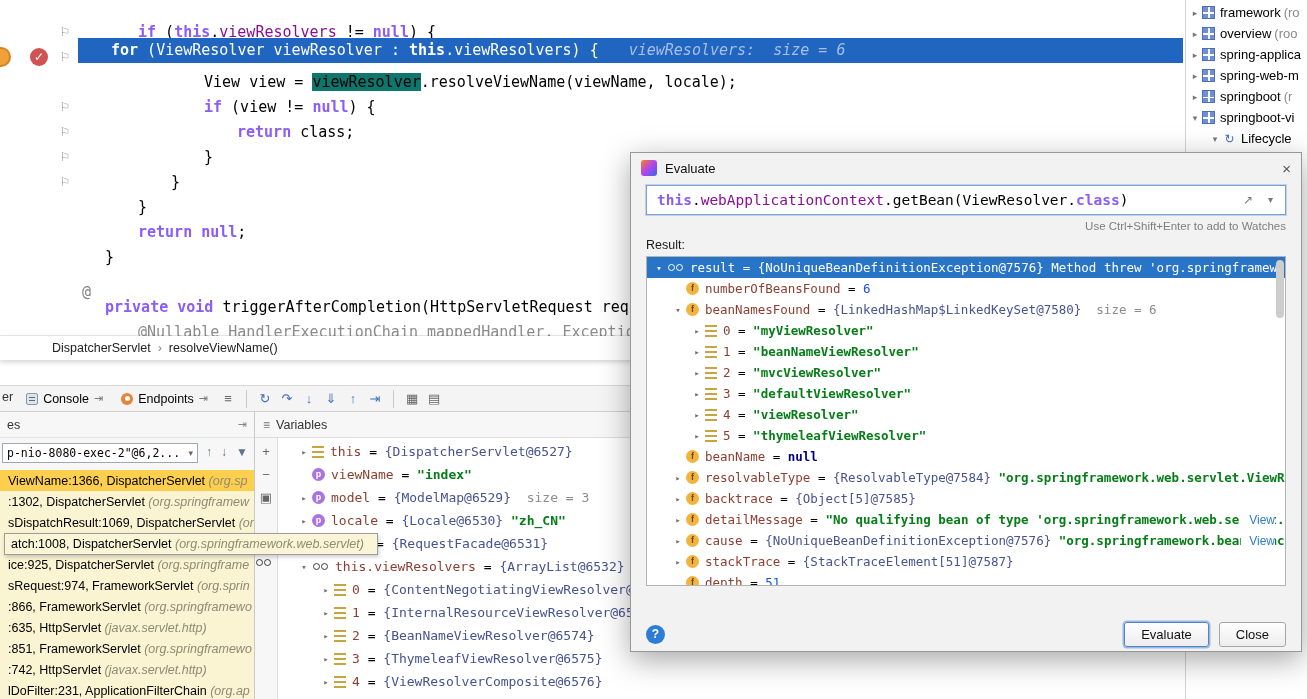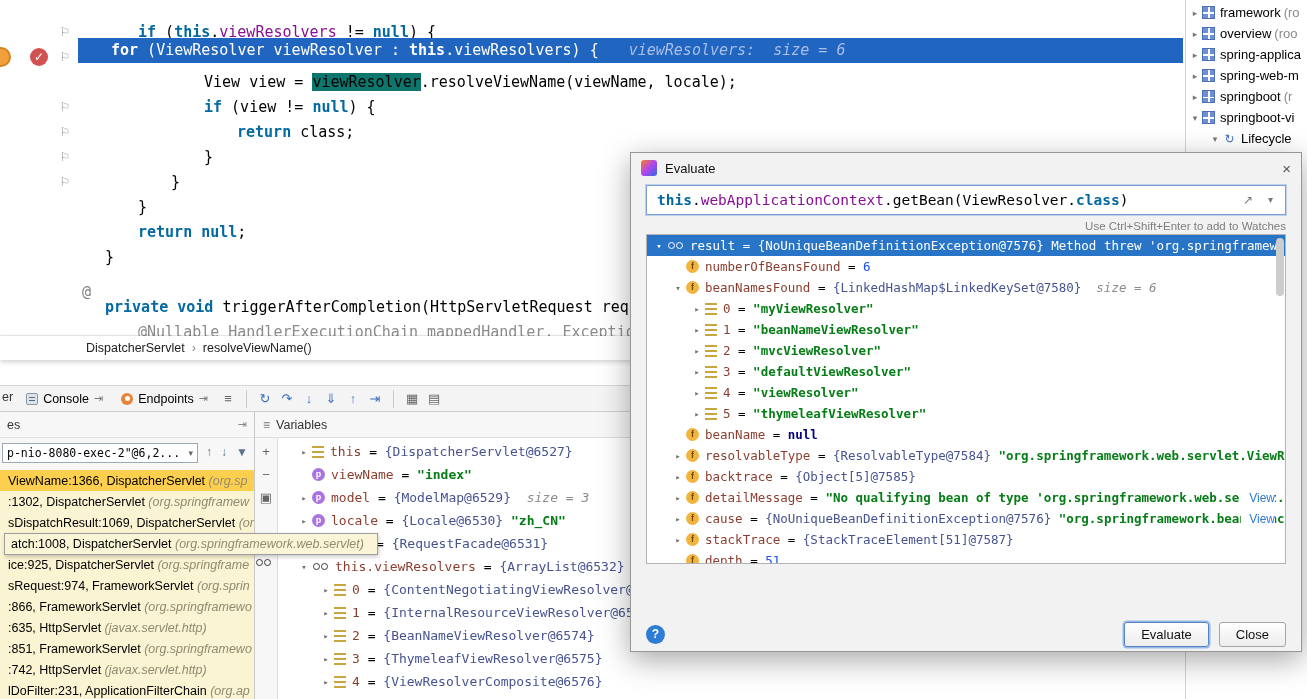--- a/index.html
+++ b/index.html
@@ -7,33 +7,33 @@
 body{font-family:"Liberation Sans",sans-serif;background:#fff;font-size:13px}
 #root{position:relative;width:1307px;height:699px;overflow:hidden;background:#fff}
 .mono{font-family:"DejaVu Sans Mono",monospace}
 
 
 #editor{position:absolute;left:0;top:0;width:1183px;height:336px;background:#fff;overflow:hidden}
 .cline{position:absolute;left:0;width:1183px;height:25px;line-height:25px;font-family:"DejaVu Sans Mono",monospace;font-size:15px;white-space:pre;color:#000}
 .cline.exec{background:linear-gradient(90deg,#fff 0,#fff 78px,#2065BF 78px)}
 .cline.exec span{color:#fff}
 .tk-p{color:#000}
-.tk-k{color:#0369a1;font-weight:bold}
+.tk-k{color:#8b5cf6;font-weight:bold}
 .tk-f{color:#871094}
 .tk-g{color:#8C8C8C}
 .tk-h{background:#0f766e}
 .tk-hint{margin-left:30px;font-style:italic;color:#A9BEE8}
 .cline.exec .tk-hint{color:#A9BEE8}
 .flag{position:absolute;left:58px;width:14px;font-size:12px;color:#8A949C;text-align:center}
 .chip{position:absolute;left:-9px;top:47px;width:20px;height:20px;border-radius:50%;background:#F0A13C;border:2px solid #D4841F}
 .bp{position:absolute;left:30px;top:48px;width:18px;height:18px;border-radius:50%;background:#D25252;color:#fff;font-size:12px;line-height:18px;text-align:center}
 .gutter-at{position:absolute;left:82px;top:280px;height:25px;line-height:25px;font-size:15px;color:#808080}
 
 
-#breadcrumb{position:absolute;left:0;top:336px;width:1183px;height:24px;background:#fff;box-shadow:0 -1px 0 rgba(0,0,0,.08),0 2px 5px rgba(0,0,0,.18);display:flex;align-items:center;padding-left:86px;font-size:12.5px;color:#222;z-index:2}
+#breadcrumb{position:absolute;left:0;top:336px;width:1183px;height:24px;background:#fff;box-shadow:0 -1px 0 rgba(0,0,0,.08),0 2px 5px rgba(0,0,0,.18);display:flex;align-items:center;padding-left:52px;font-size:12.5px;color:#222;z-index:2}
 .bc-sep{margin:0 7px;color:#888}
 
 
 #debugbar{position:absolute;left:0;top:385px;width:1183px;height:27px;background:#F4F4F4;border-top:1px solid #D8D8D8;border-bottom:1px solid #CFCFCF;display:flex;align-items:center;font-size:12.5px;z-index:1}
 .clip{margin:0 4px 4px 2px;color:#333}
 .dtab{display:flex;align-items:center;gap:5px;padding:0 9px;height:100%}
 .console-ic{width:12px;height:12px;background:#DFE4EA;border:1px solid #8B97A5;border-radius:2px;position:relative}
 .console-ic::before{content:"";position:absolute;left:2px;top:3px;width:6px;height:1.5px;background:#5A6B7E;box-shadow:0 3px 0 #5A6B7E}
 .endpoints-ic{width:12px;height:12px;border-radius:50%;background:#E8833A;position:relative}
 .endpoints-ic::before{content:"";position:absolute;inset:3.5px;background:#fff;border-radius:50%}
@@ -67,21 +67,21 @@
 #vars-strip>span{position:absolute;left:0;width:22px;text-align:center;color:#666;font-size:13px;display:flex;justify-content:center}
 #vars-rows{position:absolute;left:23px;top:28px;right:0;height:259px;overflow:hidden}
 .trow{position:relative;display:flex;align-items:center;height:23px;font-family:"DejaVu Sans Mono",monospace;font-size:13px;white-space:pre;overflow:hidden}
 .chev{width:16px;flex:none;text-align:center;color:#6E6E6E;font-size:9px}
 .rname{color:#8B3E2F}
 .eqs{color:#000}
 .tk-ref{color:#46538F}
 .tk-str{color:#067D17;font-weight:bold}
 .tk-num{color:#1750EB}
 .tk-null{color:#000080;font-weight:bold}
-.tk-dim{color:#8C8C8C;font-style:italic}
+.tk-dim{color:#8C8C8C;}
 .ic{flex:none;margin-right:6px}
 .ic.f{width:13px;height:13px;border-radius:50%;background:#F2B43F;color:#6B4A00;font:bold 9px/13px "Liberation Sans",sans-serif;text-align:center}
 .ic.pp{width:13px;height:13px;border-radius:50%;background:#A973E0;color:#fff;font:bold 9px/13px "Liberation Sans",sans-serif;text-align:center}
 .ic.bars{width:12px;height:12px;background:linear-gradient(#C9A53F 0 2px,transparent 2px 5px,#C9A53F 5px 7px,transparent 7px 10px,#C9A53F 10px 12px)}
 .ic.watch{width:17px;height:13px;position:relative}
 .ic.watch::before,.ic.watch::after{content:"";position:absolute;top:3px;width:5px;height:5px;border:1.5px solid #3A3A3A;border-radius:50%}
 .ic.watch::before{left:1px}
 .ic.watch::after{right:1px}
 .ic.none{width:13px;height:13px}
 .trow.sel{background:#2874C7}
@@ -250,20 +250,21 @@
       <span class="dlg-title-text">Evaluate</span>
       <span class="dlg-close">×</span>
     </div>
     <div class="dlg-body">
       <div class="expr">
         <span id="expr-tokens"><span class="tk-k">this</span><span class="tk-p">.</span><span class="tk-f">webApplicationContext</span><span class="tk-p">.</span><span class="tk-p">getBean</span><span class="tk-p">(ViewResolver.</span><span class="tk-k">class</span><span class="tk-p">)</span></span>
         <span class="expr-ic e1">↗</span>
         <span class="expr-ic e2">▾</span>
       </div>
       <div class="hint">Use Ctrl+Shift+Enter to add to Watches</div>
+      <div class="lbl">Result:</div>
       <div class="rtree">
         <div id="result-rows">
             <div class="trow sel" style="padding-left: 4px;"><span class="chev">▾</span><span class="ic watch"></span><span class="rname">result</span><span class="eqs"> = </span><span class="tk-ref">{NoUniqueBeanDefinitionException@7576}</span><span class="tk-p"> Method threw 'org.springframework.beans.factory.N</span></div>
             <div class="trow" style="padding-left: 23px;"><span class="chev"></span><span class="ic f">f</span><span class="rname">numberOfBeansFound</span><span class="eqs"> = </span><span class="tk-num">6</span></div>
             <div class="trow" style="padding-left: 23px;"><span class="chev">▾</span><span class="ic f">f</span><span class="rname">beanNamesFound</span><span class="eqs"> = </span><span class="tk-ref">{LinkedHashMap$LinkedKeySet@7580}</span><span class="tk-dim">  size = 6</span></div>
             <div class="trow" style="padding-left: 42px;"><span class="chev">▸</span><span class="ic bars"></span><span class="rname">0</span><span class="eqs"> = </span><span class="tk-str">"myViewResolver"</span></div>
             <div class="trow" style="padding-left: 42px;"><span class="chev">▸</span><span class="ic bars"></span><span class="rname">1</span><span class="eqs"> = </span><span class="tk-str">"beanNameViewResolver"</span></div>
             <div class="trow" style="padding-left: 42px;"><span class="chev">▸</span><span class="ic bars"></span><span class="rname">2</span><span class="eqs"> = </span><span class="tk-str">"mvcViewResolver"</span></div>
             <div class="trow" style="padding-left: 42px;"><span class="chev">▸</span><span class="ic bars"></span><span class="rname">3</span><span class="eqs"> = </span><span class="tk-str">"defaultViewResolver"</span></div>
             <div class="trow" style="padding-left: 42px;"><span class="chev">▸</span><span class="ic bars"></span><span class="rname">4</span><span class="eqs"> = </span><span class="tk-str">"viewResolver"</span></div>

